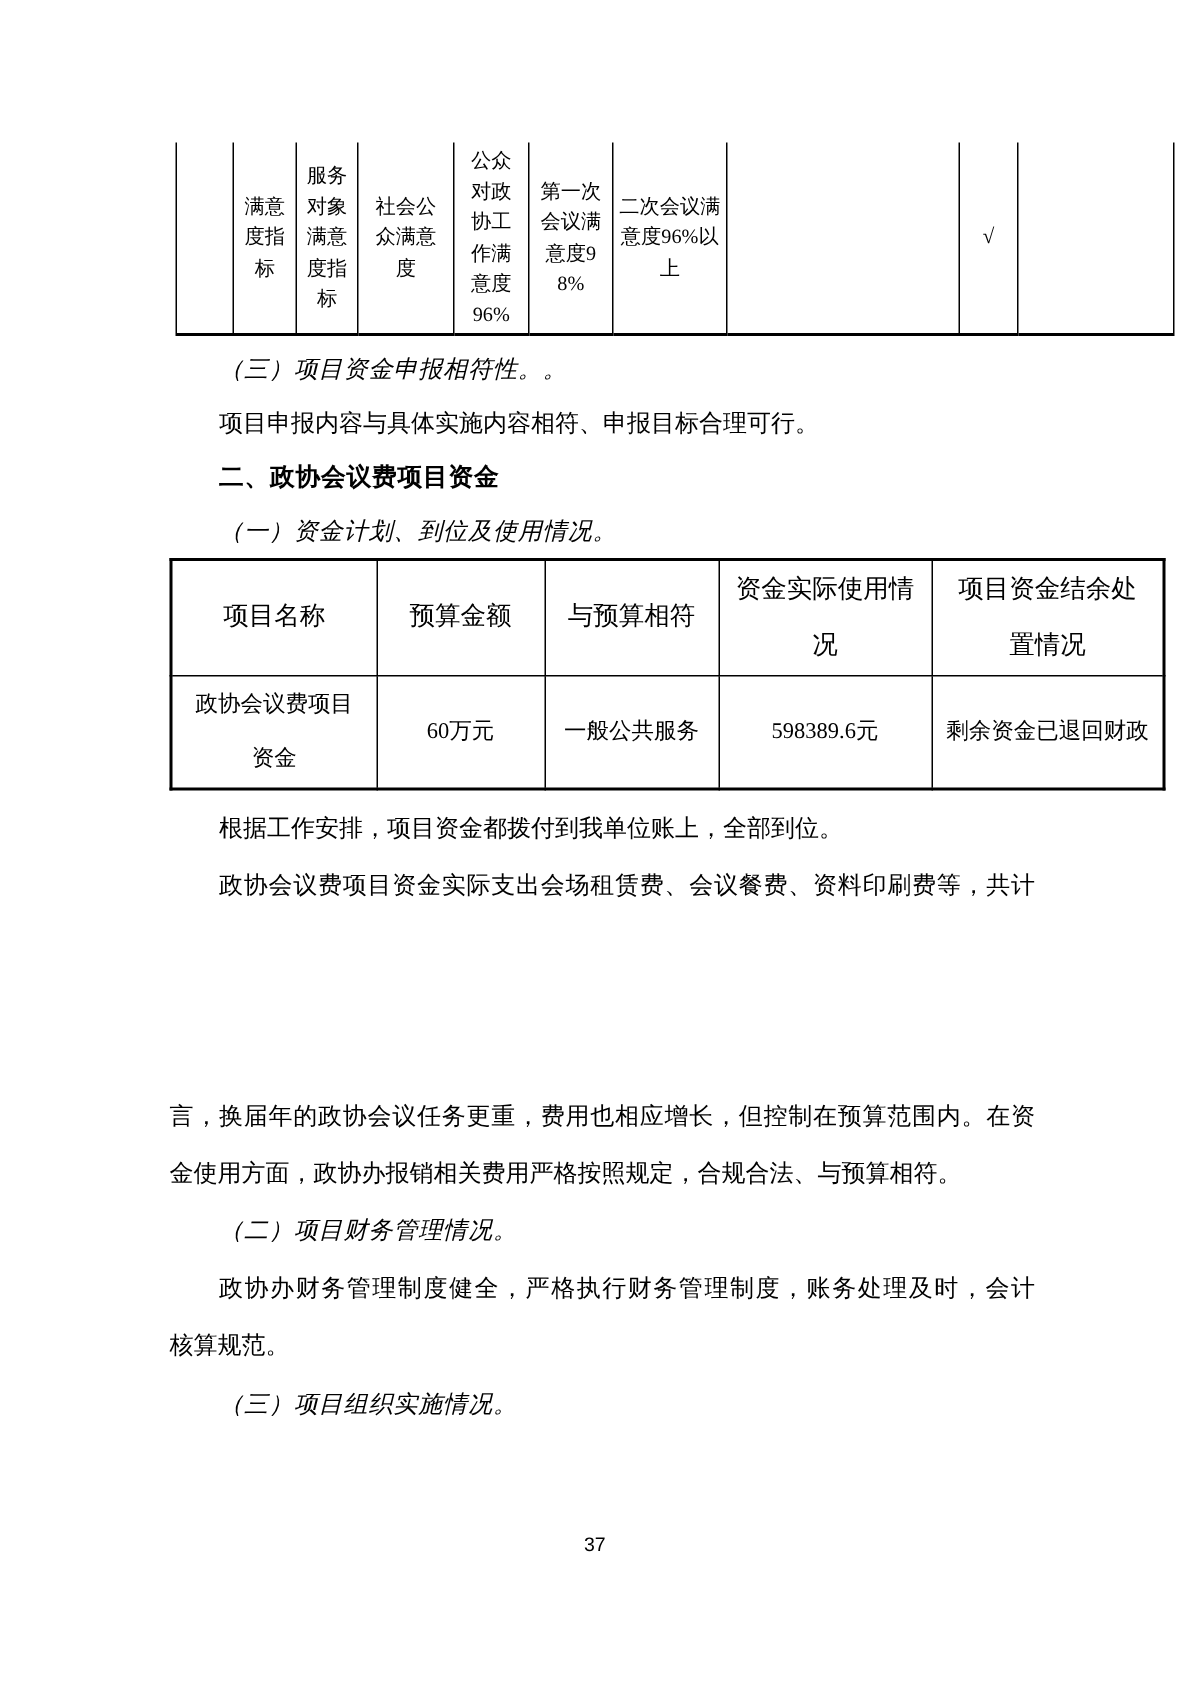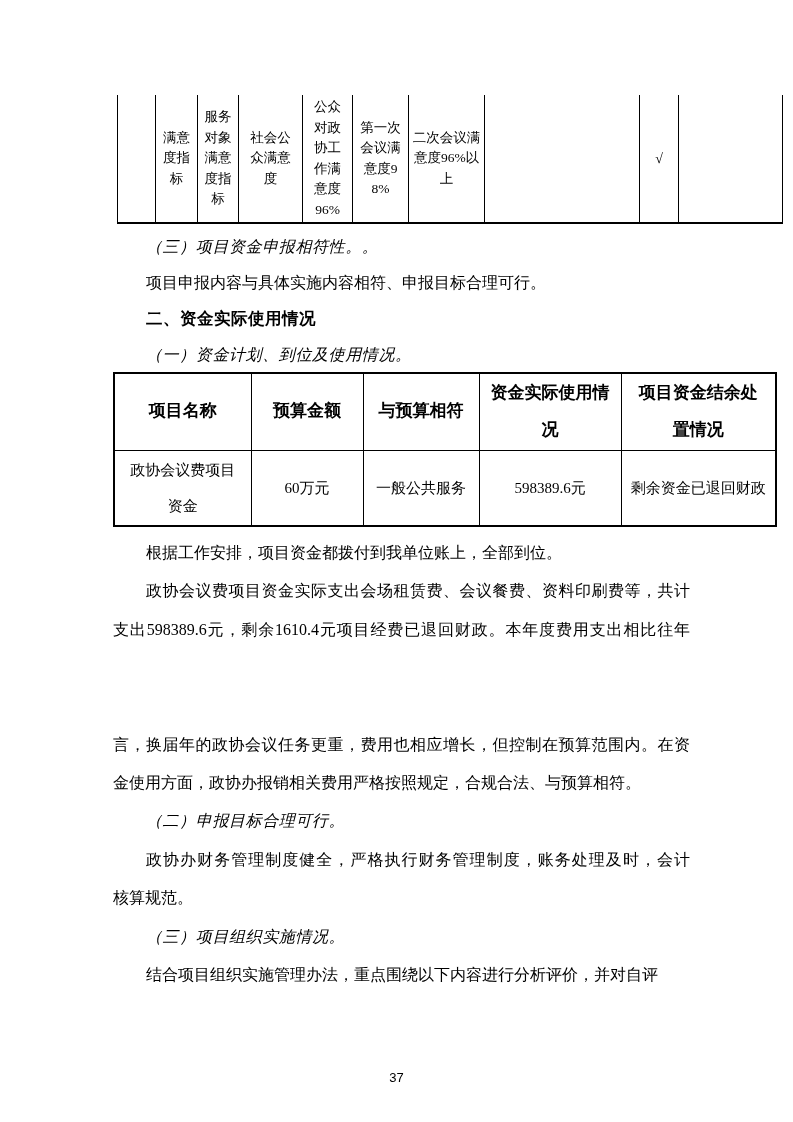--- a/index.html
+++ b/index.html
@@ -23,36 +23,36 @@
 
   
   .ftable{
     position:absolute;left:113px;top:372px;width:662px;
     border-collapse:collapse;table-layout:fixed;border:2px solid #000;
   }
   .ftable th,.ftable td{border:1px solid #000;text-align:center;vertical-align:middle;word-break:break-all;}
   .ftable tr.hrow{height:77px;}
   .ftable tr.brow{height:76px;}
   .ftable th{
-    font-family:"Liberation Sans","DejaVu Sans",sans-serif;font-weight:700;
+    font-family:"Liberation Sans","DejaVu Sans",sans-serif;font-weight:400;
     font-size:17px;line-height:2.15;padding:0 10px;
   }
   .ftable td{font-size:15px;line-height:2.4;padding:0 8px;}
 
   
   .ln{position:absolute;left:113px;font-size:16px;line-height:1.25;white-space:nowrap;text-align:right;}
   .ind{padding-left:33px;}
   .j{white-space:normal;width:577px;text-align:justify;text-align-last:justify;}
   .j.ind{width:544px;font-family:Liberation Serif, serif;}
   .kai{font-style:italic;letter-spacing:0.6px;}
   .hd{font-family:"Liberation Sans","DejaVu Sans",sans-serif;font-weight:700;font-size:16.5px;letter-spacing:0.5px;}
 
   .pagenum{
     position:absolute;top:1022px;left:0;width:100%;text-align:center;
-    font-family:"Liberation Sans","DejaVu Sans",sans-serif;font-size:13px;margin-top:48px;
+    font-family:"Liberation Sans","DejaVu Sans",sans-serif;font-size:13px;
   }
 </style>
 </head>
 <body>
 
 <div class="page">
 
   <table class="ttable">
     <colgroup>
       <col style="width:38px">
@@ -77,21 +77,21 @@
       <td>二次会议满意度96%以上</td>
       <td></td>
       <td class="check">√</td>
       <td></td>
     </tr>
   </tbody>
     </table>
 
   <div class="ln ind kai" style="top:237px">（三）项目资金申报相符性。。</div>
   <div class="ln ind" style="top:273px">项目申报内容与具体实施内容相符、申报目标合理可行。</div>
-  <div class="ln ind hd" style="top:308px">二、资金实际使用情况</div>
+  <div class="ln ind hd" style="top:308px">二、政协会议费项目资金</div>
   <div class="ln ind kai" style="top:345px">（一）资金计划、到位及使用情况。</div>
 
   <table class="ftable">
     <colgroup>
       <col style="width:137px">
         <col style="width:112px">
         <col style="width:116px">
       <col style="width:142px">
         <col style="width:155px">
     </colgroup>
@@ -108,24 +108,22 @@
       <td>60万元</td>
       <td>一般公共服务</td>
       <td>598389.6元</td>
       <td>剩余资金已退回财政</td>
     </tr>
   </tbody>
     </table>
 
   <div class="ln ind" style="top:543px">根据工作安排，项目资金都拨付到我单位账上，全部到位。</div>
   <div class="ln ind j" style="top:581px">政协会议费项目资金实际支出会场租赁费、会议餐费、资料印刷费等，共计</div>
-  <div class="ln j" style="top:620px">支出598389.6元，剩余1610.4元项目经费已退回财政。本年度费用支出相比往年</div>
   <div class="ln" style="top:773px">金使用方面，政协办报销相关费用严格按照规定，合规合法、与预算相符。</div>
   <div class="ln j" style="top:735px">言，换届年的政协会议任务更重，费用也相应增长，但控制在预算范围内。在资</div>
-  <div class="ln ind kai" style="top:811px">（二）申报目标合理可行。</div>
+  <div class="ln ind kai" style="top:811px">（二）项目财务管理情况。</div>
   <div class="ln ind j" style="top:850px">政协办财务管理制度健全，严格执行财务管理制度，账务处理及时，会计</div>
   <div class="ln" style="top:888px">核算规范。</div>
   <div class="ln ind kai" style="top:927px">（三）项目组织实施情况。</div>
-  <div class="ln ind" style="top:965px">结合项目组织实施管理办法，重点围绕以下内容进行分析评价，并对自评</div>
 
   <div class="pagenum">37</div>
 
 </div>
 
 </body></html>

